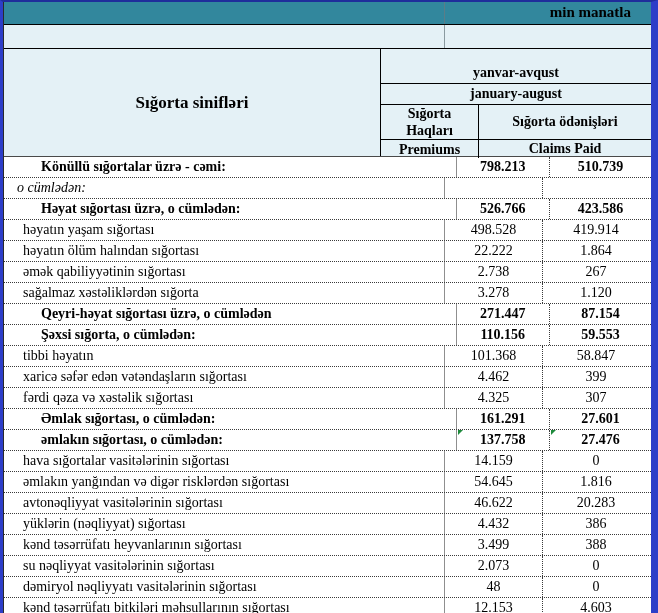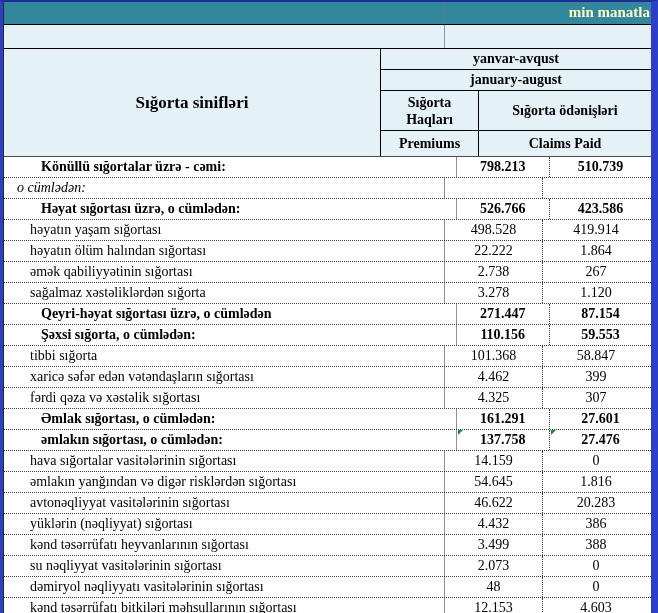--- a/index.html
+++ b/index.html
@@ -10,54 +10,54 @@
     border-right:7px solid #2d3ec8;
     background:#ffffff; overflow:hidden; position:relative;
     font-family:"Liberation Serif","DejaVu Serif",serif;
     font-size:14px; color:#000;
   }
   .sheet { height:100%; border-left:1px solid #2a2a2a; box-sizing:border-box; }
 
   
   .band { height:23px; background:#32879d; display:flex; border-bottom:1px solid #000; box-sizing:border-box; }
   .band-left { width:441px; border-right:1px solid #5b7d88; box-sizing:border-box; }
-  .band-right { flex:1; color:#fef9c3; font-weight:bold; font-size:15px;
-                text-align:right; padding-right:1px; line-height:21px; }
+  .band-right { flex:1; color:#000000; font-weight:bold; font-size:15px;
+                text-align:right; padding-right:20px; line-height:21px; }
 
   
   .spacer-row { height:24px; background:#e4f1f6; display:flex; border-bottom:1px solid #000; box-sizing:border-box; }
   .spacer-left { width:441px; border-right:1px solid #8a9aa0; box-sizing:border-box; }
   .spacer-right { flex:1; }
 
   
   .thead { display:flex; background:#e4f1f6; border-bottom:1px solid #4a4a4a; height:108px; box-sizing:border-box; }
   .th-label { width:377px; box-sizing:border-box; border-right:1px solid #000;
               display:flex; align-items:center; justify-content:center;
               font-weight:bold; font-size:17px; }
-  .th-right { flex:1; display:flex; flex-direction:column; }
+  .th-right { flex:1; display:flex; flex-direction:column;margin-top:14px; }
   .th-period { height:21px; border-bottom:1px solid #000; box-sizing:border-box;
                text-align:center; font-weight:bold; line-height:20px; }
   .th-cols { display:flex; border-bottom:1px solid #000; box-sizing:border-box; height:40px; }
   .th-cols.bottom { border-bottom:none; flex:1; }
   .th-c1 { width:98px; box-sizing:border-box; border-right:1px solid #000;
            display:flex; align-items:center; justify-content:center;
            font-weight:bold; text-align:center; line-height:17px; padding:0 4px; }
   .th-c2 { flex:1; display:flex; align-items:center; justify-content:center;
            font-weight:bold; text-align:center; line-height:18px; padding:0 10px;font-family:Liberation Serif, serif; }
 
   
   .tbody { background:#fff; }
   .row { display:flex; height:21px; border-bottom:1px dotted #3a3a3a; box-sizing:border-box; }
   .cell { box-sizing:border-box; display:flex; align-items:center; overflow:hidden; white-space:nowrap; }
   .c-label { width:441px; border-right:1px solid #8f8f8f; padding-left:5px; }
   .c-val  { width:98px;  justify-content:center; position:relative; border-right:1px dotted #3a3a3a; }
   .c-last { width:106px; border-right:none; }
   .row.group { font-weight:bold;padding-left:32px; }
   .row.note .c-label { font-style:italic; padding-left:13px; }
-  .row.sub  .c-label { padding-left:26px; }
+  .row.sub  .c-label { padding-left:19px; }
 
   
   .flag { position:absolute; top:0; left:1px; width:0; height:0;
           border-top:5px solid #1e8a3c; border-right:5px solid transparent; }
 </style>
 </head>
 <body>
 
 <div class="page">
   <div class="sheet">
@@ -128,21 +128,21 @@
           <div class="cell c-label">Qeyri-həyat sığortası üzrə, o cümlədən</div>
           <div class="cell c-val">271.447</div>
           <div class="cell c-val c-last">87.154</div>
         </div>
         <div class="row group">
           <div class="cell c-label">Şəxsi sığorta,  o cümlədən:</div>
           <div class="cell c-val">110.156</div>
           <div class="cell c-val c-last">59.553</div>
         </div>
         <div class="row sub">
-          <div class="cell c-label">tibbi sığorta</div>
+          <div class="cell c-label">tibbi həyatın</div>
           <div class="cell c-val">101.368</div>
           <div class="cell c-val c-last">58.847</div>
         </div>
         <div class="row sub">
           <div class="cell c-label">xaricə səfər edən vətəndaşların sığortası</div>
           <div class="cell c-val">4.462</div>
           <div class="cell c-val c-last">399</div>
         </div>
         <div class="row sub">
           <div class="cell c-label">fərdi qəza və xəstəlik sığortası</div>

